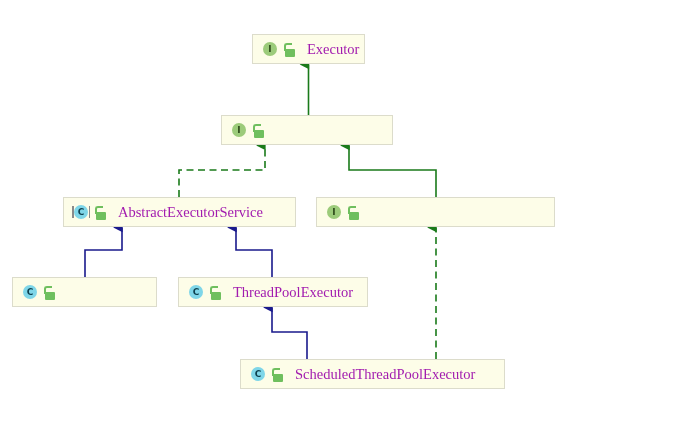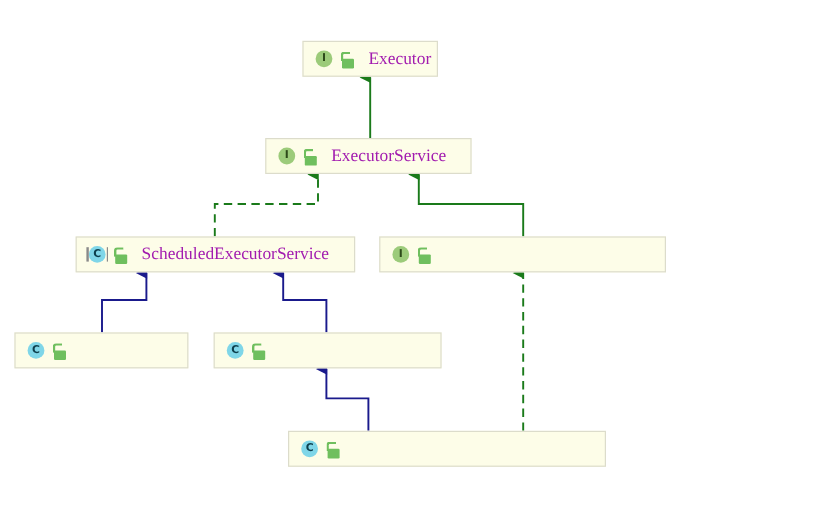--- a/index.html
+++ b/index.html
@@ -121,32 +121,31 @@
   </div>
 
   <div class="node" style="left: 221px; top: 115px; width: 172px;">
     <span class="kind iface">
       <span class="disc">I</span>
     </span>
     <span class="vis">
       <span class="shackle"></span>
         <span class="body"></span>
     </span>
-    <span class="label">ExecutorService</span>
   </div>
 
   <div class="node" style="left: 63px; top: 197px; width: 233px;">
     <span class="kind abs">
       <span class="disc">C</span>
     </span>
     <span class="vis">
       <span class="shackle"></span>
         <span class="body"></span>
     </span>
-    <span class="label">ScheduledExecutorService</span>
+    <span class="label">AbstractExecutorService</span>
   </div>
 
   <div class="node" style="left: 316px; top: 197px; width: 239px;">
     <span class="kind iface">
       <span class="disc">I</span>
     </span>
     <span class="vis">
       <span class="shackle"></span>
         <span class="body"></span>
     </span>
@@ -163,25 +162,27 @@
   </div>
 
   <div class="node" style="left: 178px; top: 277px; width: 190px;">
     <span class="kind cls">
       <span class="disc">C</span>
     </span>
     <span class="vis">
       <span class="shackle"></span>
         <span class="body"></span>
     </span>
+    <span class="label">ThreadPoolExecutor</span>
   </div>
 
   <div class="node" style="left: 240px; top: 359px; width: 265px;">
     <span class="kind cls">
       <span class="disc">C</span>
     </span>
     <span class="vis">
       <span class="shackle"></span>
         <span class="body"></span>
     </span>
+    <span class="label">ScheduledThreadPoolExecutor</span>
   </div>
 
 </div>
 
 </body></html>

